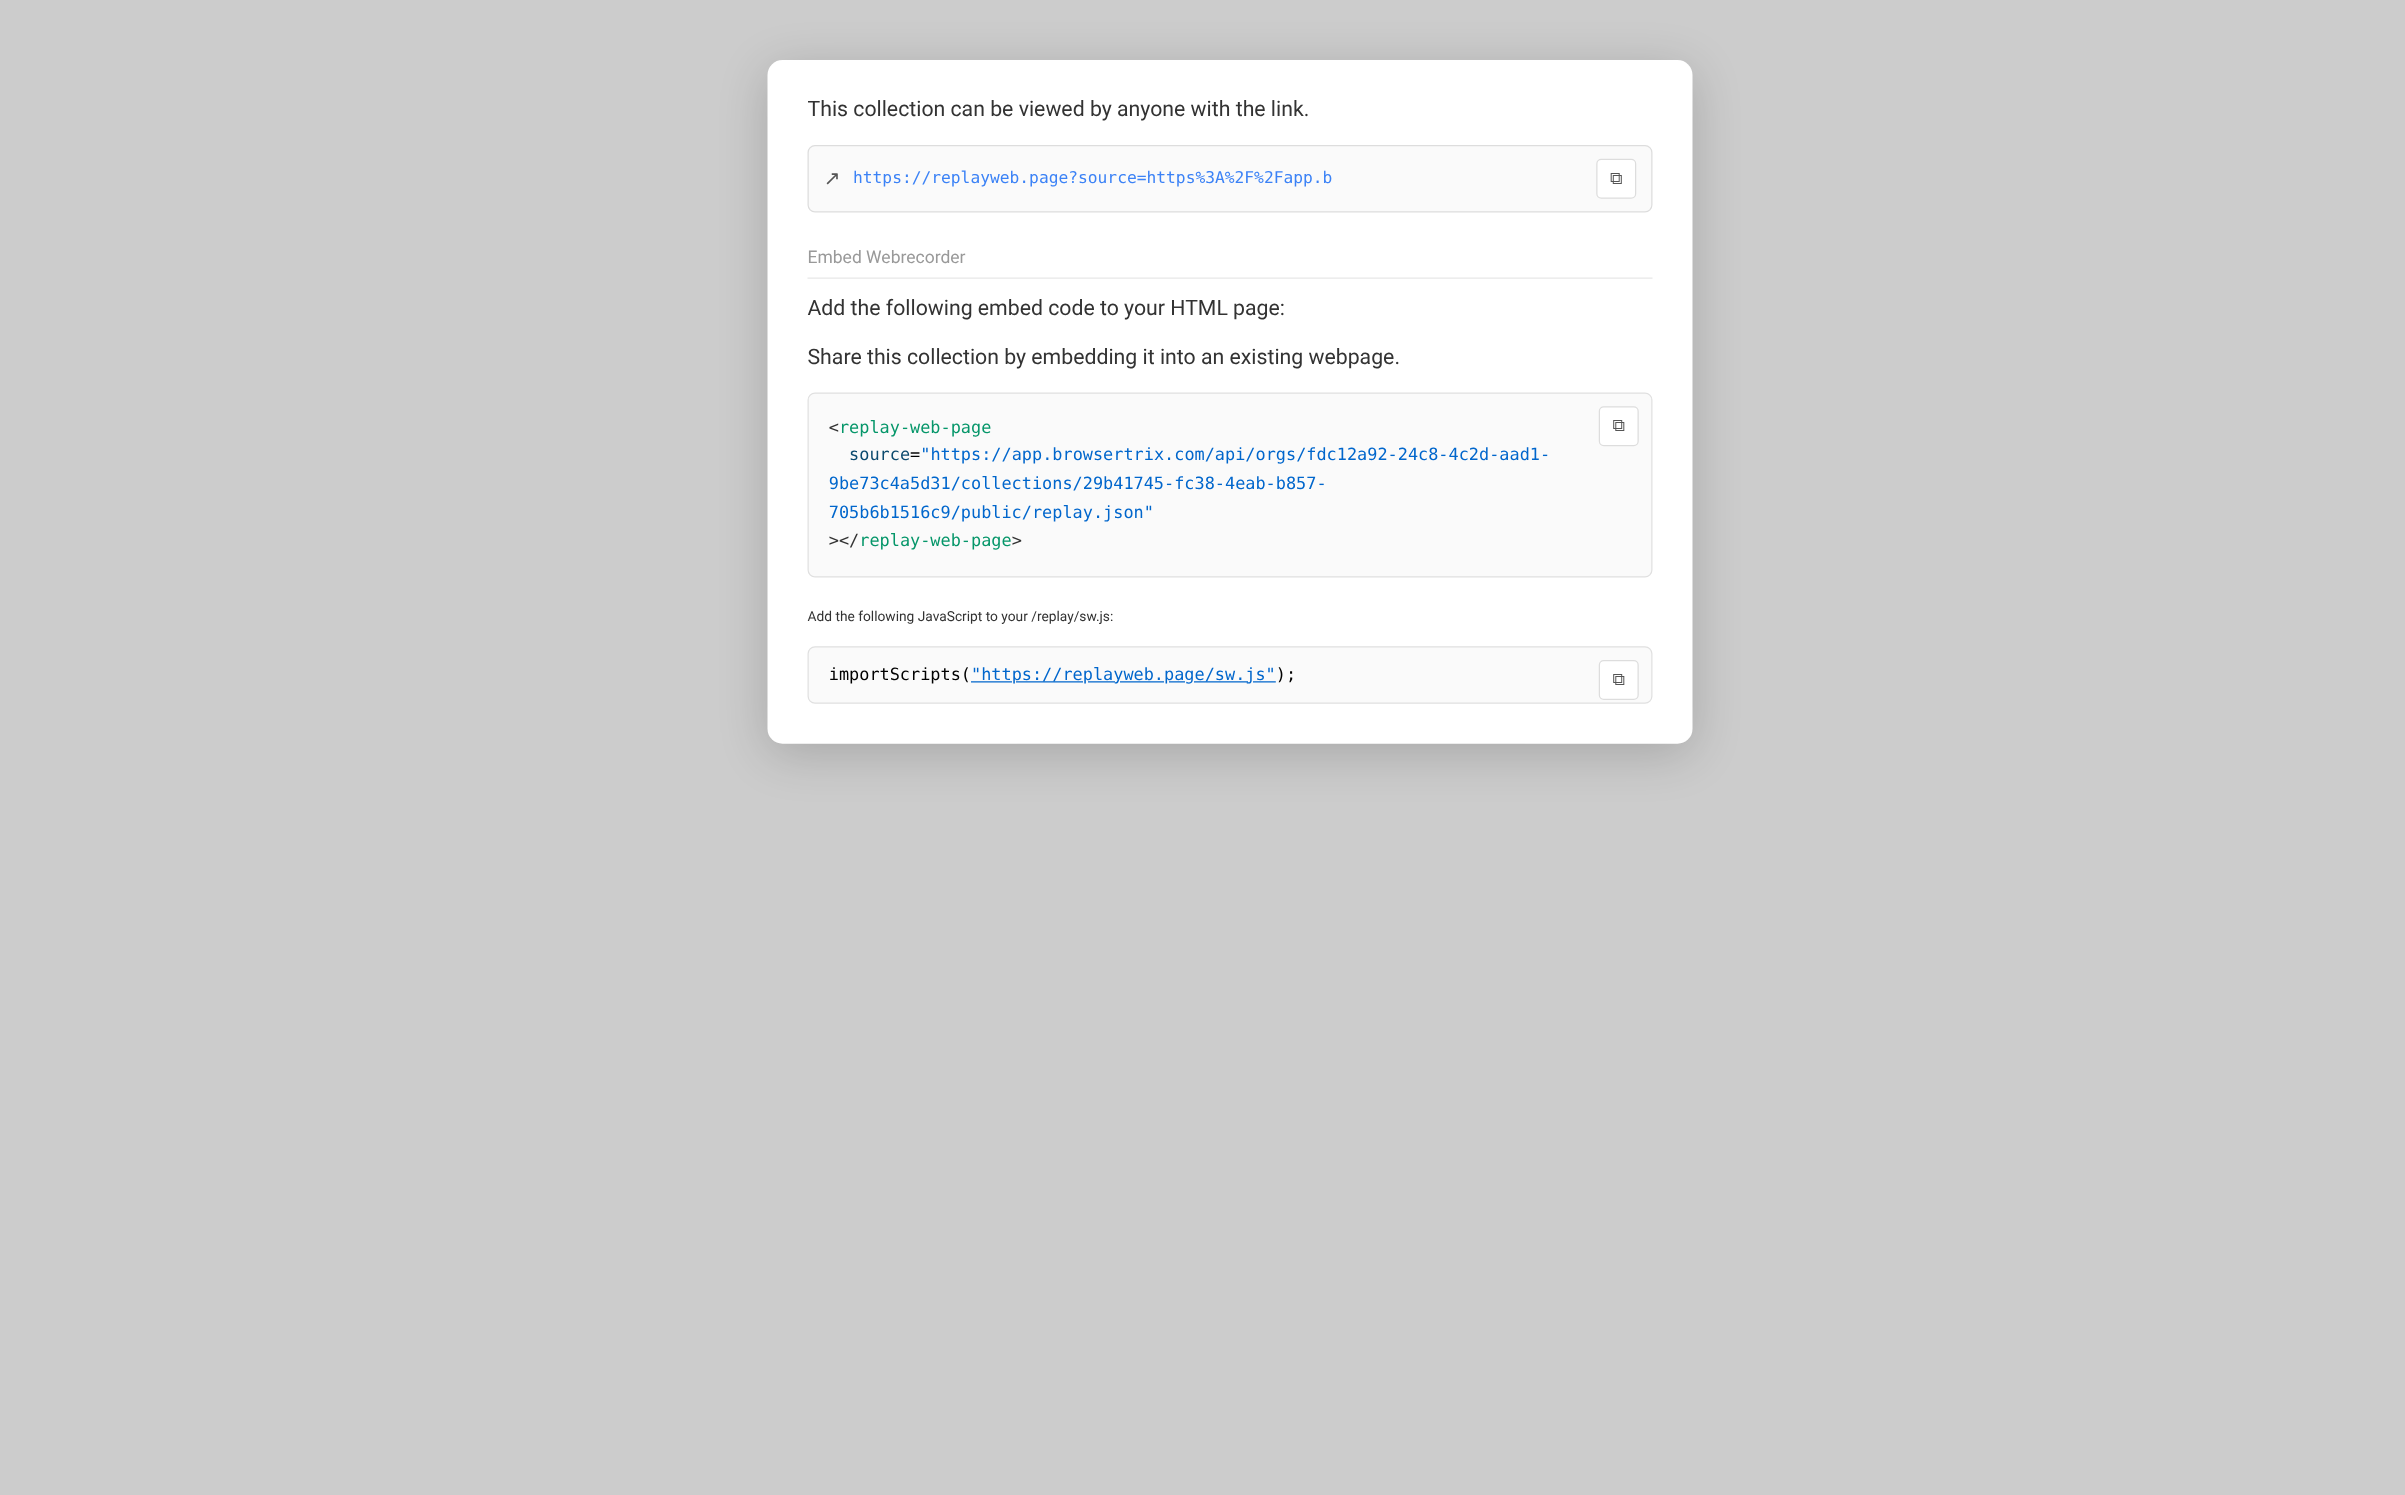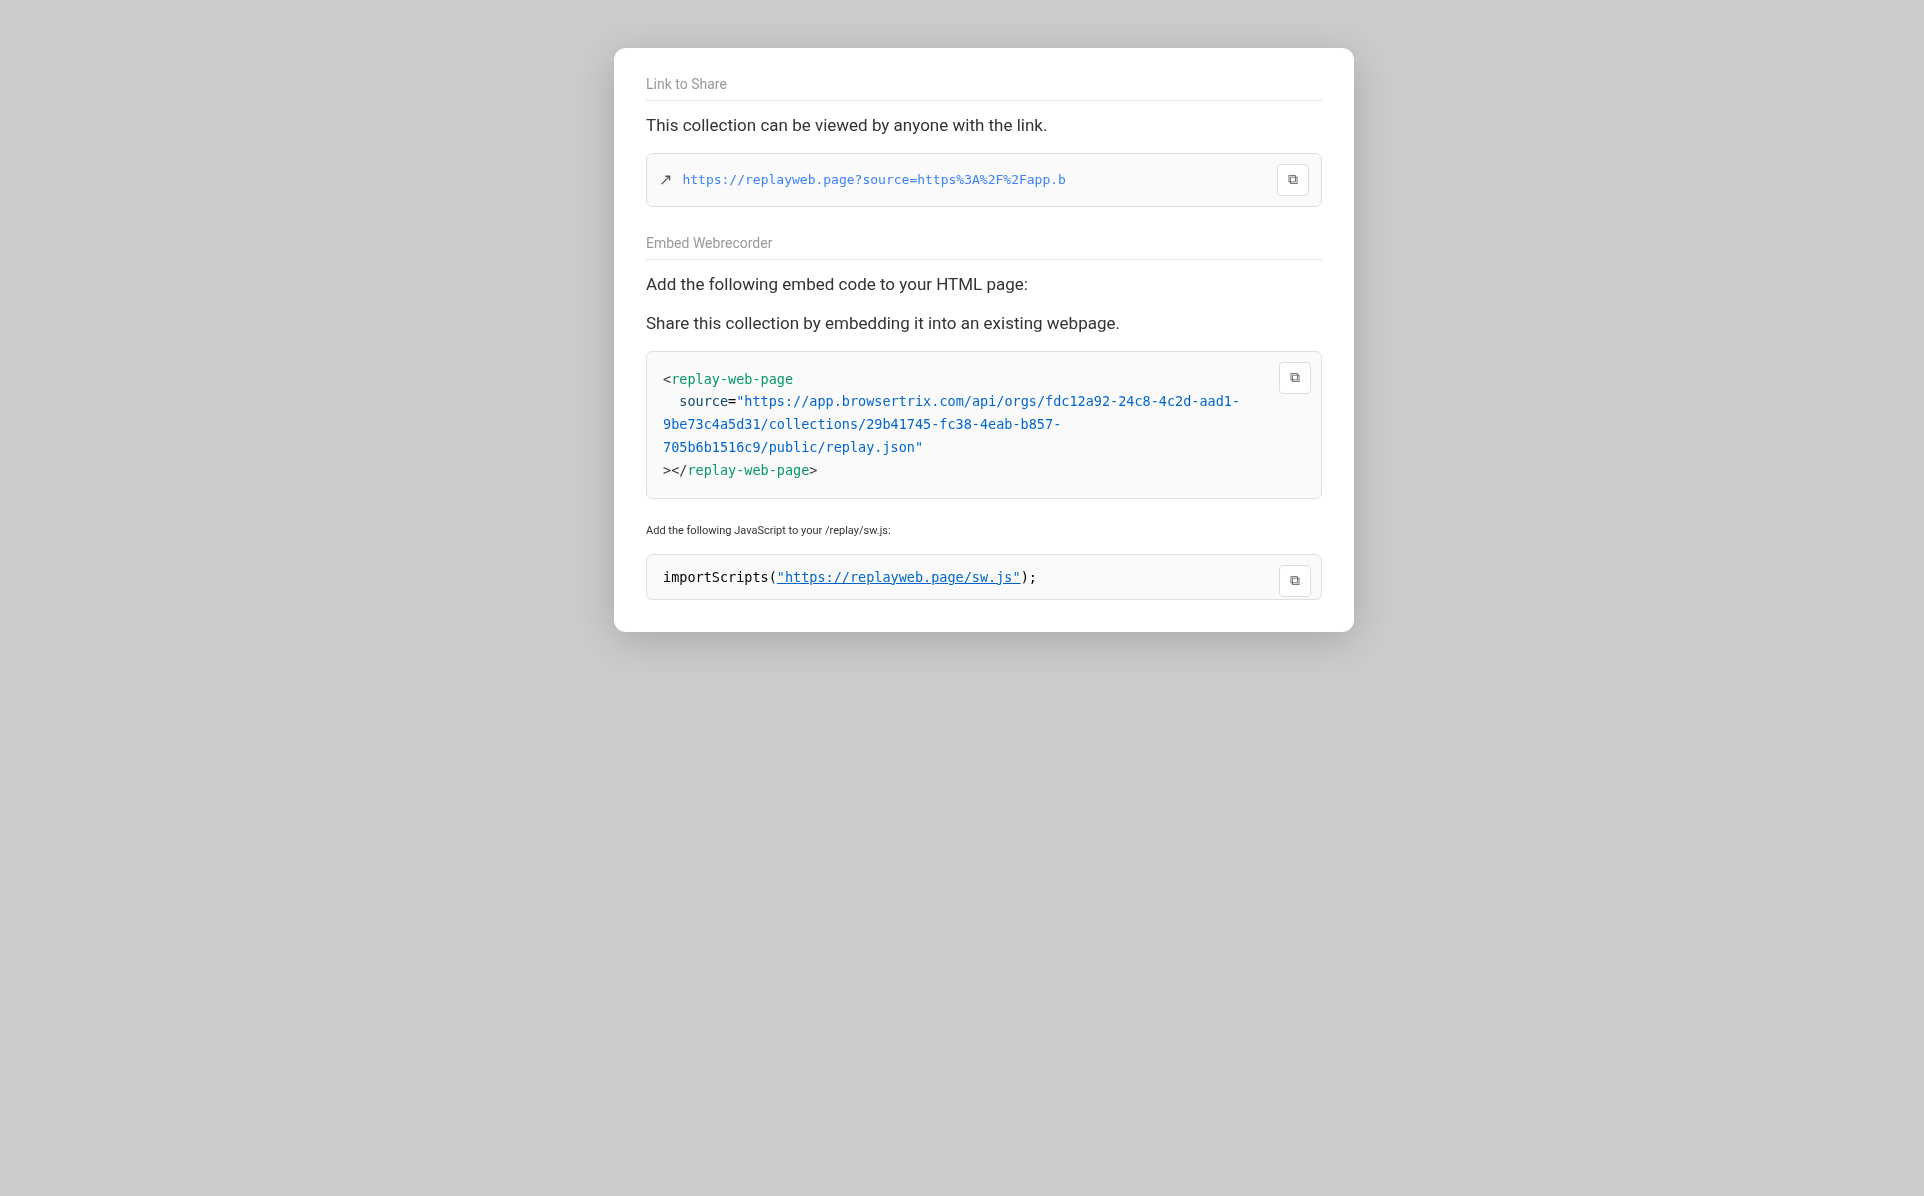--- a/index.html
+++ b/index.html
@@ -540,21 +540,20 @@
   </div>
 </div>
 
 
 <div class="overlay"></div>
 
 
 <div class="modal">
 
 
-  <div class="section-label">Link to Share</div>
   <p class="desc-text">This collection can be viewed by anyone with the link.</p>
   <div class="link-box">
     <span class="link-box-icon">↗</span>
     <span class="link-box-text">https://replayweb.page?source=https%3A%2F%2Fapp.b</span>
     <button class="copy-btn">⧉</button>
   </div>
 
   <div class="section-label">Embed Webrecorder</div>
   <p class="desc-text">Add the following embed code to your HTML page:</p>
   <p class="desc-text">Share this collection by embedding it into an existing webpage.</p>

